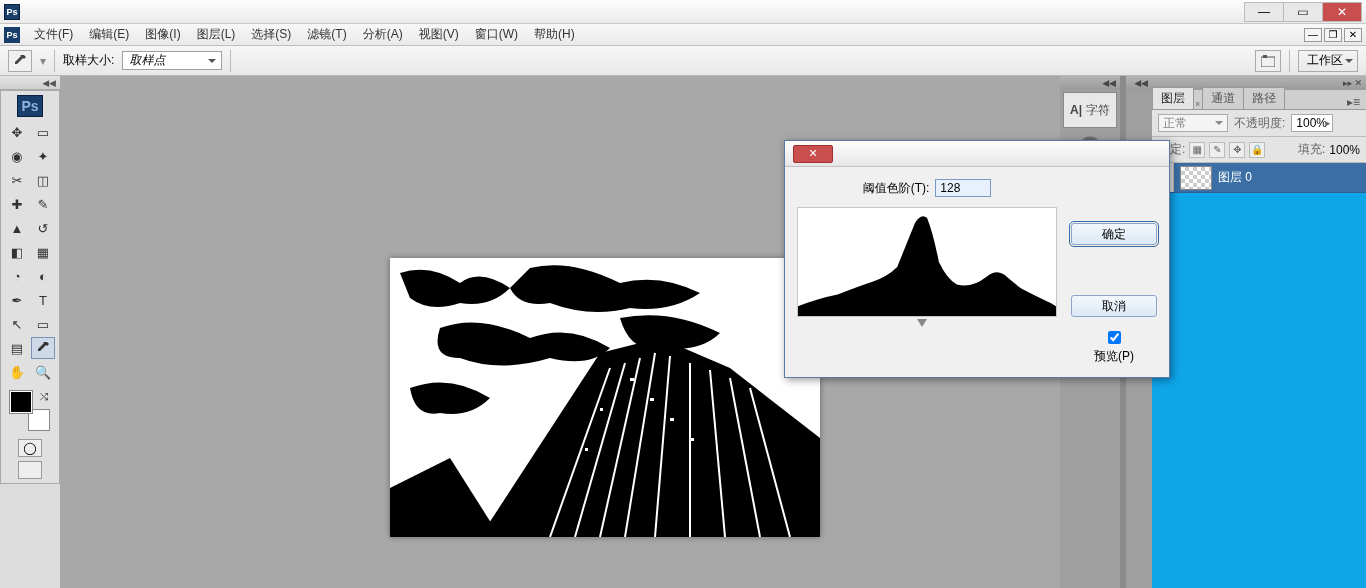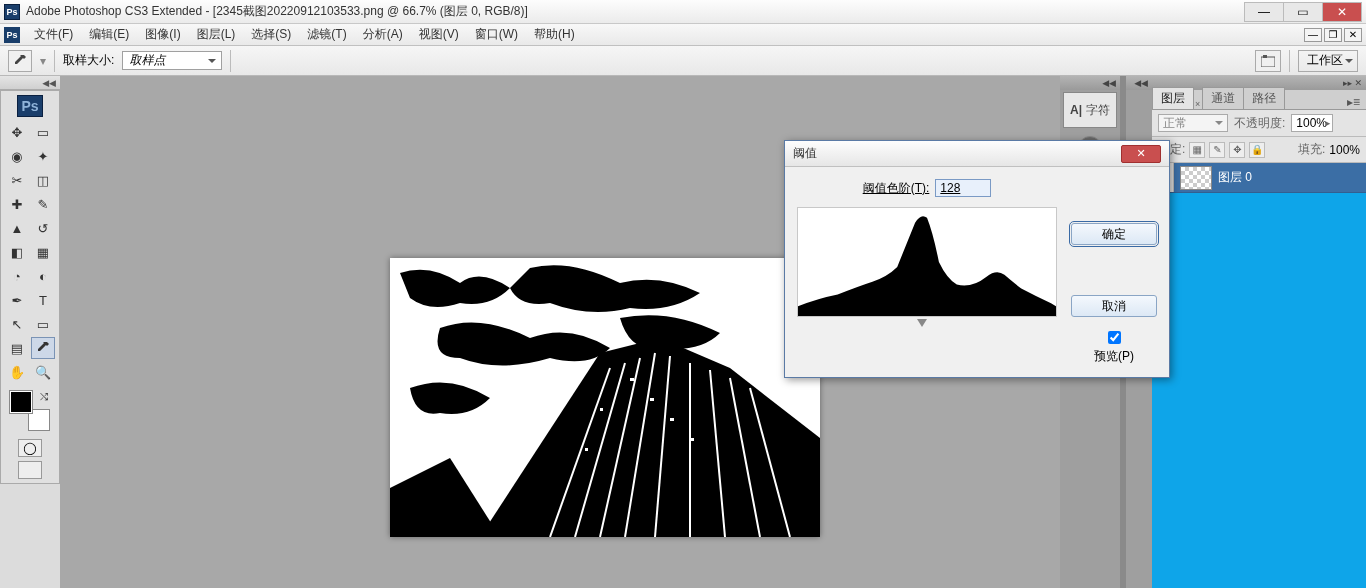--- a/index.html
+++ b/index.html
@@ -89,42 +89,38 @@
 .layer-row .thumb::after { content: ''; position: absolute; inset: 0; background: repeating-conic-gradient(#ccc 0 25%, #fff 0 50%) 0 0/8px 8px; }
 .layer-row .thumb .timg { position: absolute; inset: 2px; background: #000; }
 .layer-row .lname { }
 
 
 .dialog { position: absolute; left: 784px; top: 140px; width: 386px; background: #f0f0f0; border: 1px solid #5a7aa5; box-shadow: 2px 2px 8px rgba(0,0,0,0.4); }
 .dlg-title { height: 26px; background: linear-gradient(#fdfdfd,#e6e6e6); display: flex; align-items: center; padding: 0 8px; border-bottom: 1px solid #c0c0c0; }
 .dlg-title .t { flex: 1; color: #333; }
 .dlg-title .x { width: 40px; height: 18px; background: #c94f4f; color: #fff; display: flex; align-items: center; justify-content: center; border: 1px solid #a03030; border-radius: 2px; font-size: 11px; }
 .dlg-body { padding: 12px; display: flex; gap: 14px; }
-.dlg-left { flex: 1; text-decoration: underline; }
+.dlg-left { flex: 1; }
 .thresh-row { display: flex; align-items: center; justify-content: center; gap: 6px; margin-bottom: 10px; }
 .thresh-row input { width: 56px; height: 18px; border: 1px solid #7a9ac5; background: #e8f0fb; text-align: left; padding: 0 4px; color: #000; }
 .histo { height: 110px; border: 1px solid #c8c8c8; background: #fff; position: relative; }
 .histo svg { width: 100%; height: 100%; display: block; }
 .hslider { height: 16px; position: relative; margin-top: 2px; }
 .hslider .handle { position: absolute; left: 48%; top: 0; width: 0; height: 0; border: 5px solid transparent; border-top: 8px solid #888; transform: translateX(-50%); }
 .dlg-right { width: 86px; display: flex; flex-direction: column; gap: 6px; }
 .dlg-right button { height: 22px; border: 1px solid #8aa5c5; background: linear-gradient(#f4f8fd,#dce8f5); border-radius: 3px; cursor: pointer; margin-top: 44px; }
 .dlg-right button.primary { outline: 1px solid #3a6aa5; outline-offset: 1px; }
 .dlg-right .prev { display: flex; align-items: center; gap: 4px; margin-top: 8px; flex-direction: column; }
 .dlg-right input[type=checkbox]{ width:13px; height:13px; }
 </style>
 </head>
 <body>
 
 <div class="titlebar">
   <div class="ps-badge">Ps</div>
-  <div class="title">
-    <span>Adobe Photoshop CS3 Extended</span>
-    - <span>[2345截图20220912103533.png @ 66.7% (图层 0, RGB/8)]</span>
-  </div>
   <div class="wc">
     <div class="wbtn">―</div>
     <div class="wbtn">▭</div>
     <div class="wbtn close">✕</div>
   </div>
 </div>
 
 <div class="menubar">
   <div class="ps-badge">Ps</div>
   <div class="mitem">文件(F)</div>
@@ -323,21 +319,20 @@
             </div>
           <span class="lname">图层 0</span>
         </div>
       </div>
     </div>
   </div>
 </div>
 
 <div class="dialog">
   <div class="dlg-title">
-    <span class="t">阈值</span>
     <div class="x">✕</div>
   </div>
   <div class="dlg-body">
     <div class="dlg-left">
       <div class="thresh-row">
         <span>阈值色阶(T):</span>
         <input type="text" value="128" style="">
       </div>
       <div class="histo">
         <svg viewBox="0 0 260 110" preserveAspectRatio="none">

